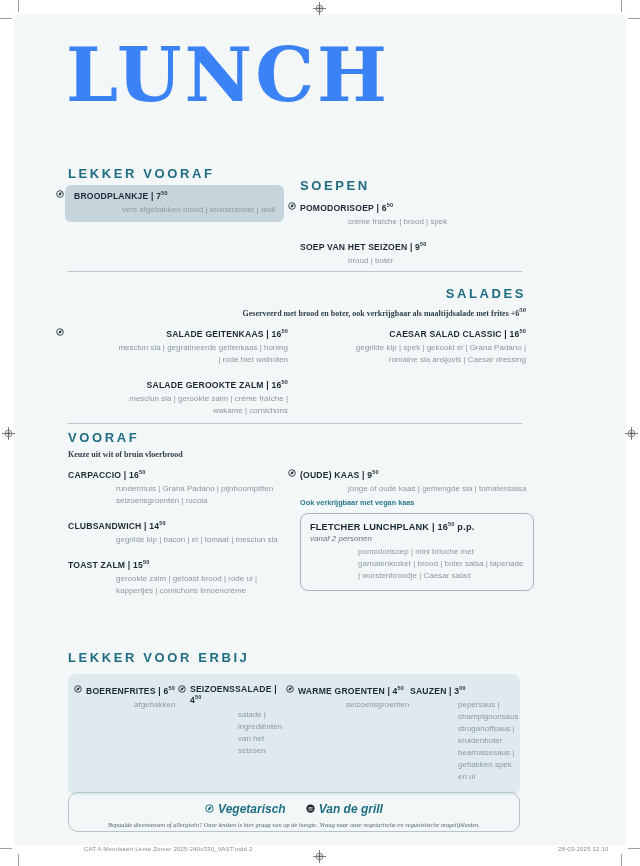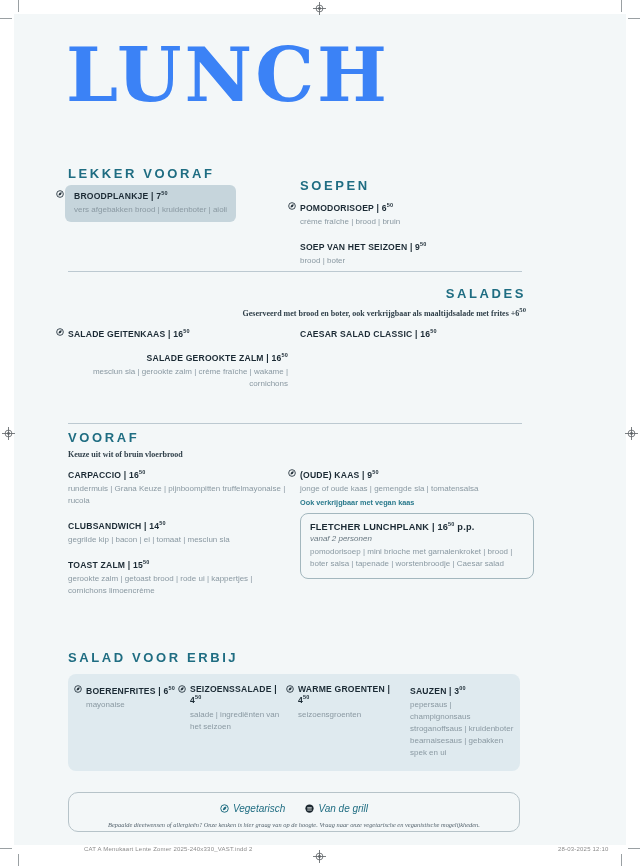--- a/index.html
+++ b/index.html
@@ -28,21 +28,21 @@
   .sec-note{
     font-family:"Liberation Serif",serif;font-weight:700;
     font-size:8px;color:#31414b;margin:-4px 0 10px 12px;
   }
   .item{display:flex;margin-bottom:13px;}
   .gut{flex:0 0 12px;width:12px;padding-top:0px;}
   .gut svg{width:8px;height:8px;display:block;}
   .iname{font-size:8.6px;font-weight:700;color:#1b2a34;letter-spacing:.2px;line-height:1.1;}
   .iname sup{font-size:5.5px;vertical-align:4px;}
   .isuffix{font-weight:700;}
-  .idesc{font-size:8px;color:#8a99a2;line-height:1.5;margin-top:2.5px;}
+  .idesc{font-size:8px;color:#8a99a2;line-height:1.5;margin-top:2.5px;margin-left:48px;}
   .hlbox{background:#c6d5dc;border-radius:6px;padding:5px 9px 6px 9px;margin-left:-3px;margin-top:-5px;}
   .divider{position:absolute;left:68px;width:454px;height:1px;background:#bcc9d1;}
   .twocol{display:flex;}
   .col-l{width:232px;flex:0 0 232px;}
   .col-r{flex:1;}
   .vegan-note{font-size:7.3px;font-weight:700;color:#2a7a8c;margin-top:3px;}
   .box-outline{
     border:1px solid #a3b7be;border-radius:8px;padding:7px 9px 8px 9px;margin-top:6px;margin-left:12px;
   }
   .box-sub{font-size:8px;font-style:italic;color:#6b7a83;margin-top:2px;}
@@ -59,21 +59,21 @@
   .ecol .idesc{margin-top:3px;}
   .ec1{width:104px;} .ec2{width:108px;} .ec3{width:112px;} .ec4{width:116px;}
   #footerbox{
     position:absolute;left:68px;top:792px;width:450px;height:32px;
     border:1px solid #b6c3c9;border-radius:10px;text-align:center;padding-top:6px;
     box-sizing:content-box;
   }
   .legend{display:inline-flex;gap:20px;align-items:center;}
   .legend-item{display:inline-flex;align-items:center;gap:4px;}
   .legend-item svg{width:9px;height:9px;}
-  .legend-label{font-size:10px;font-style:italic;color:#1f6d82;}
+  .legend-label{font-size:12px;font-style:italic;color:#1f6d82;font-weight:bold;}
   .footnote{
     font-family:"Liberation Serif",serif;font-style:italic;
     font-size:6.4px;color:#55646e;margin-top:4px;
   }
   .slug{position:absolute;font-size:6px;color:#8b8b8b;letter-spacing:.2px;}
   #slugleft{left:84px;top:846px;}
   #slugright{left:558px;top:846px;}
 </style>
 </head>
 <body>
@@ -132,21 +132,21 @@
   <div class="sec-heading">SOEPEN</div>
   <div class="item">
     <span class="gut">
         <svg viewBox="0 0 12 12">
           <circle cx="6" cy="6" r="5" fill="none" stroke="#24323c" stroke-width="1.3"></circle>
           <path d="M3.8 8.4 C3.8 5.2 5.9 3.4 8.6 3.4 C8.6 6.4 6.7 8.4 4 8.4 Z" fill="#24323c"></path>
         </svg>
       </span>
     <div>
       <div class="iname"><span>POMODORISOEP | 6</span><sup>50</sup></div>
-      <div class="idesc">crème fraîche | brood | bruin</div>
+      <div class="idesc">crème fraîche | brood | spek</div>
     </div>
   </div>
   <div class="item">
     <span class="gut"></span>
     <div>
       <div class="iname"><span>SOEP VAN HET SEIZOEN | 9</span><sup>50</sup></div>
       <div class="idesc">brood | boter</div>
     </div>
   </div>
 </div>
@@ -160,53 +160,55 @@
     <div class="col-l">
       <div class="item">
         <span class="gut">
             <svg viewBox="0 0 12 12">
               <circle cx="6" cy="6" r="5" fill="none" stroke="#24323c" stroke-width="1.3"></circle>
               <path d="M3.8 8.4 C3.8 5.2 5.9 3.4 8.6 3.4 C8.6 6.4 6.7 8.4 4 8.4 Z" fill="#24323c"></path>
             </svg>
           </span>
         <div>
           <div class="iname"><span>SALADE GEITENKAAS | 16</span><sup>50</sup></div>
+          <div class="idesc">mesclun sla | gegratineerde geitenkaas | honing | rode biet walnoten</div>
         </div>
       </div>
       <div class="item">
         <span class="gut"></span>
         <div>
           <div class="iname"><span>SALADE GEROOKTE ZALM | 16</span><sup>50</sup></div>
           <div class="idesc">mesclun sla | gerookte zalm | crème fraîche | wakame | cornichons</div>
         </div>
       </div>
     </div>
     <div class="col-r">
       <div class="item">
         <span class="gut"></span>
         <div>
           <div class="iname"><span>CAESAR SALAD CLASSIC | 16</span><sup>50</sup></div>
+          <div class="idesc">gegrilde kip | spek | gekookt ei | Grana Padano | romaine sla ansjovis | Caesar dressing</div>
         </div>
       </div>
     </div>
   </div>
 </div>
 
 <div class="divider" style="top:423px;"></div>
 
 <div id="brood">
   <div class="sec-heading">VOORAF</div>
   <div class="sec-note">Keuze uit wit of bruin vloerbrood</div>
   <div class="twocol">
     <div class="col-l">
       <div class="item">
         <span class="gut"></span>
         <div>
           <div class="iname"><span>CARPACCIO | 16</span><sup>50</sup></div>
-          <div class="idesc">rundermuis | Grana Keuze | pijnboompitten truffelmayonaise | rucola</div>
+          <div class="idesc">rundermuis | Grana Padano | pijnboompitten seizoensgroenten | rucola</div>
         </div>
       </div>
       <div class="item">
         <span class="gut"></span>
         <div>
           <div class="iname"><span>CLUBSANDWICH | 14</span><sup>50</sup></div>
           <div class="idesc">gegrilde kip | bacon | ei | tomaat | mesclun sla</div>
         </div>
       </div>
       <div class="item">
@@ -234,32 +236,32 @@
       <div class="box-outline">
         <div class="iname" style="font-size:9.2px;"><span>FLETCHER LUNCHPLANK | 16</span><sup>50</sup><span class="isuffix"> p.p.</span></div>
         <div class="box-sub">vanaf 2 personen</div>
         <div class="idesc">pomodorisoep | mini brioche met garnalenkroket | brood | boter salsa | tapenade | worstenbroodje | Caesar salad</div>
       </div>
     </div>
   </div>
 </div>
 
 <div id="erbij">
-  <div class="sec-heading">SALAD VOOR ERBIJ</div>
+  <div class="sec-heading">LEKKER VOOR ERBIJ</div>
   <div class="panel">
     <div class="ecol ec1">
       <span class="gut">
           <svg viewBox="0 0 12 12">
             <circle cx="6" cy="6" r="5" fill="none" stroke="#24323c" stroke-width="1.3"></circle>
             <path d="M3.8 8.4 C3.8 5.2 5.9 3.4 8.6 3.4 C8.6 6.4 6.7 8.4 4 8.4 Z" fill="#24323c"></path>
           </svg>
         </span>
       <div>
         <div class="iname"><span>BOERENFRITES | 6</span><sup>50</sup></div>
-        <div class="idesc">mayonaise</div>
+        <div class="idesc">afgebakken</div>
       </div>
     </div>
     <div class="ecol ec2">
       <span class="gut">
           <svg viewBox="0 0 12 12">
             <circle cx="6" cy="6" r="5" fill="none" stroke="#24323c" stroke-width="1.3"></circle>
             <path d="M3.8 8.4 C3.8 5.2 5.9 3.4 8.6 3.4 C8.6 6.4 6.7 8.4 4 8.4 Z" fill="#24323c"></path>
           </svg>
         </span>
       <div>

